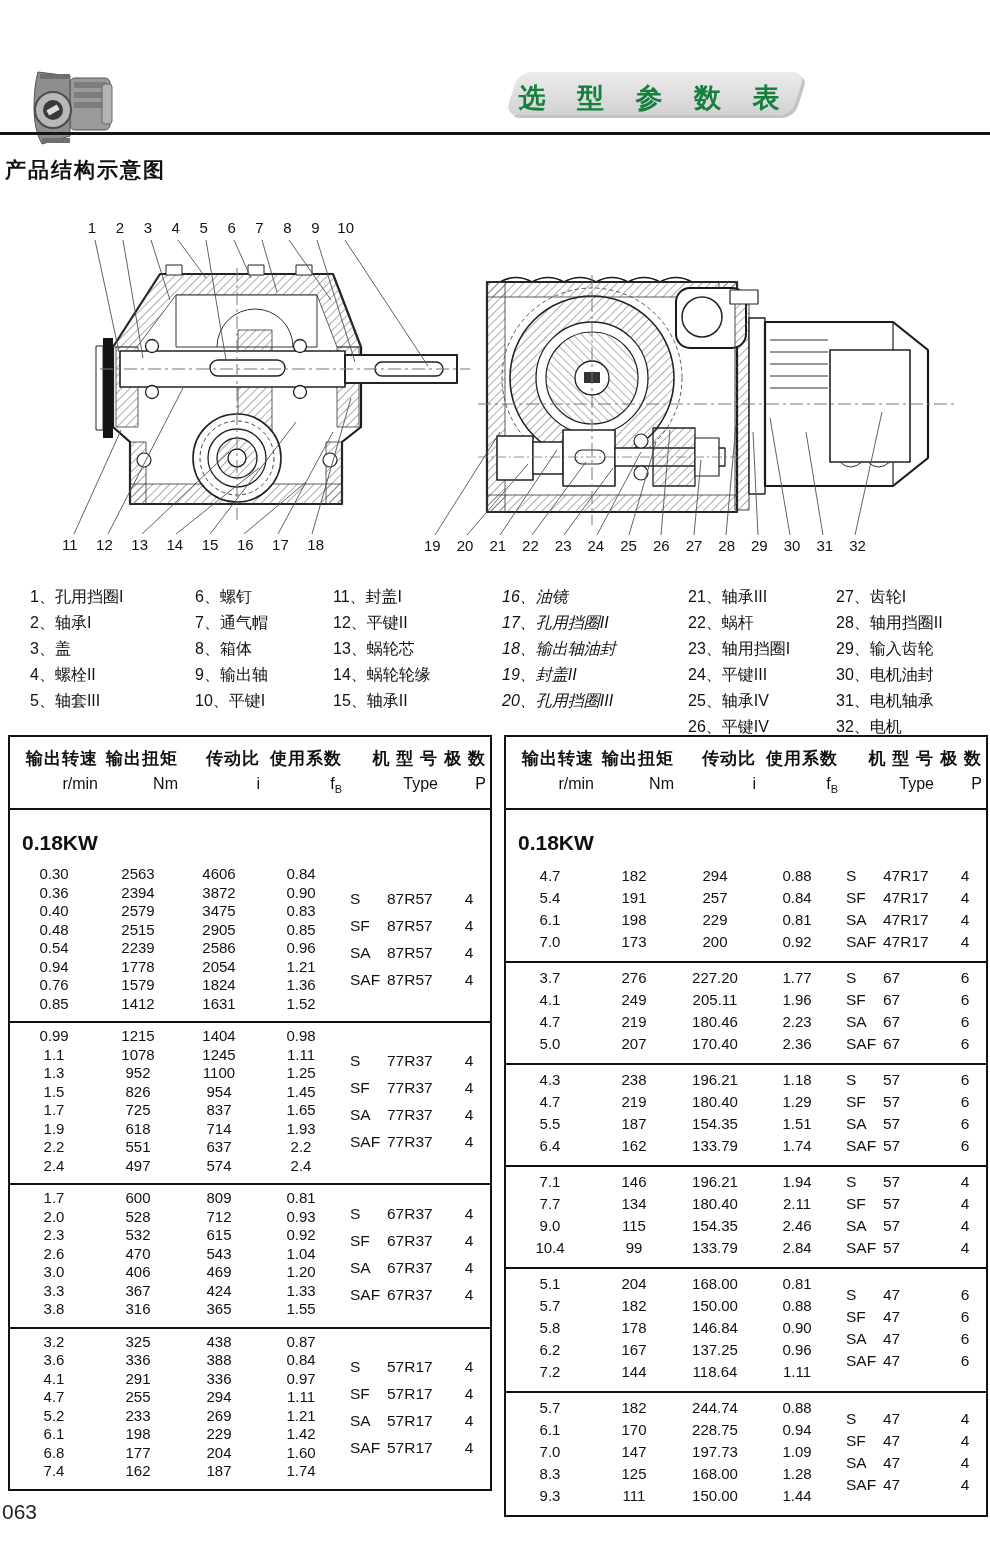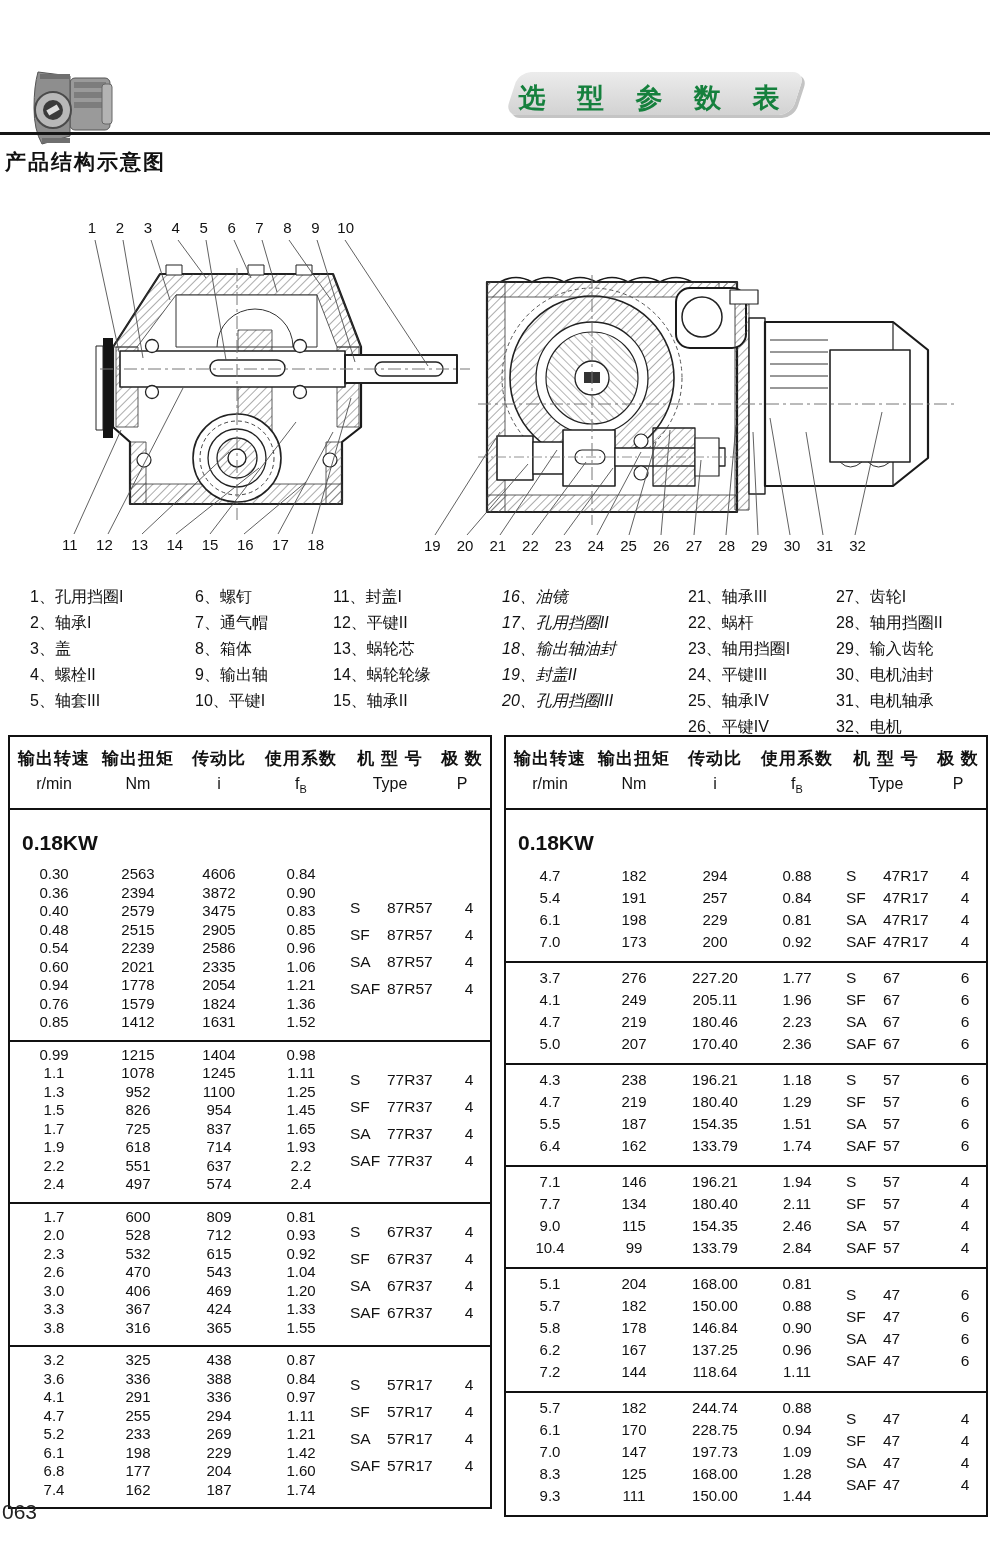--- a/index.html
+++ b/index.html
@@ -8,21 +8,21 @@
     font-family:"Liberation Sans","DejaVu Sans",sans-serif;color:#111;overflow:hidden;
   }
   
   .logo{position:absolute;left:26px;top:60px;width:96px;height:96px;}
   .banner{position:absolute;left:512px;top:72px;width:286px;height:43px;
     background:linear-gradient(#ececec,#d2d2d2);transform:skewX(-18deg);
     border-radius:12px;box-shadow:4px 3px 0 #c4c4c4;}
   .banner-text{position:absolute;left:512px;top:80px;width:286px;text-align:center;
     font-size:27px;font-weight:bold;letter-spacing:12px;color:#15803d;}
   .divider{position:absolute;left:0;top:132px;width:990px;height:3px;background:#151515;}
-  .section-title{position:absolute;left:5px;top:148px;font-size:21px;font-weight:bold;letter-spacing:2px;}
+  .section-title{position:absolute;left:5px;top:156px;font-size:21px;font-weight:bold;letter-spacing:2px;}
   
   .diagram-svg{position:absolute;left:0;top:205px;width:990px;height:372px;}
   .callout-row{position:absolute;display:flex;justify-content:space-between;font-size:15px;color:#111;}
   .callout-row span{display:block;min-width:12px;text-align:center;}
   .callouts-top{left:86px;top:219px;width:268px;}
   .callouts-bl{left:62px;top:536px;width:262px;}
   .callouts-br{left:424px;top:537px;width:442px;}
   
   .legend{position:absolute;left:30px;top:584px;width:940px;height:140px;}
   .legend-col{position:absolute;top:0;}
@@ -34,21 +34,21 @@
   .legend-col.col5{left:806px;}
   .legend-item{font-size:16px;line-height:26px;white-space:nowrap;}
   
   .param-table{position:absolute;top:735px;width:480px;border:2px solid #111;background:#fff;}
   .table-left{left:8px;}
   .table-right{left:504px;}
   .thead{border-bottom:2px solid #111;padding:9px 0 7px;}
   .hrow{display:grid;grid-template-columns:88px 80px 82px 82px 96px 48px;}
   .hrow.cn{font-size:17px;font-weight:bold;letter-spacing:1px;line-height:26px;}
   .hrow.en{font-size:16px;line-height:24px;}
-  .hrow span{text-align:center;white-space:nowrap;}
+  .hrow span{text-align:right;white-space:nowrap;}
   .fsub{font-size:11px;}
   .power{font-size:21px;font-weight:bold;padding:21px 0 0 12px;height:30px;}
   .block{display:flex;padding:4px 0 8px;}
   .block.sep{border-top:2px solid #111;}
   .nums{width:332px;}
   .nrow{display:grid;grid-template-columns:88px 80px 82px 82px;}
   .ncell{text-align:center;font-size:15px;}
   .table-left .ncell{line-height:18.5px;}
   .table-right .ncell{line-height:22px;}
   .types{flex:1;display:flex;flex-direction:column;justify-content:center;padding-left:8px;}
@@ -339,26 +339,20 @@
             <span class="ncell">2905</span>
             <span class="ncell">0.85</span>
           </div>
           <div class="nrow">
             <span class="ncell">0.54</span>
             <span class="ncell">2239</span>
             <span class="ncell">2586</span>
             <span class="ncell">0.96</span>
           </div>
           <div class="nrow">
-            <span class="ncell">0.60</span>
-            <span class="ncell">2021</span>
-            <span class="ncell">2335</span>
-            <span class="ncell">1.06</span>
-          </div>
-          <div class="nrow">
             <span class="ncell">0.94</span>
             <span class="ncell">1778</span>
             <span class="ncell">2054</span>
             <span class="ncell">1.21</span>
           </div>
           <div class="nrow">
             <span class="ncell">0.76</span>
             <span class="ncell">1579</span>
             <span class="ncell">1824</span>
             <span class="ncell">1.36</span>

